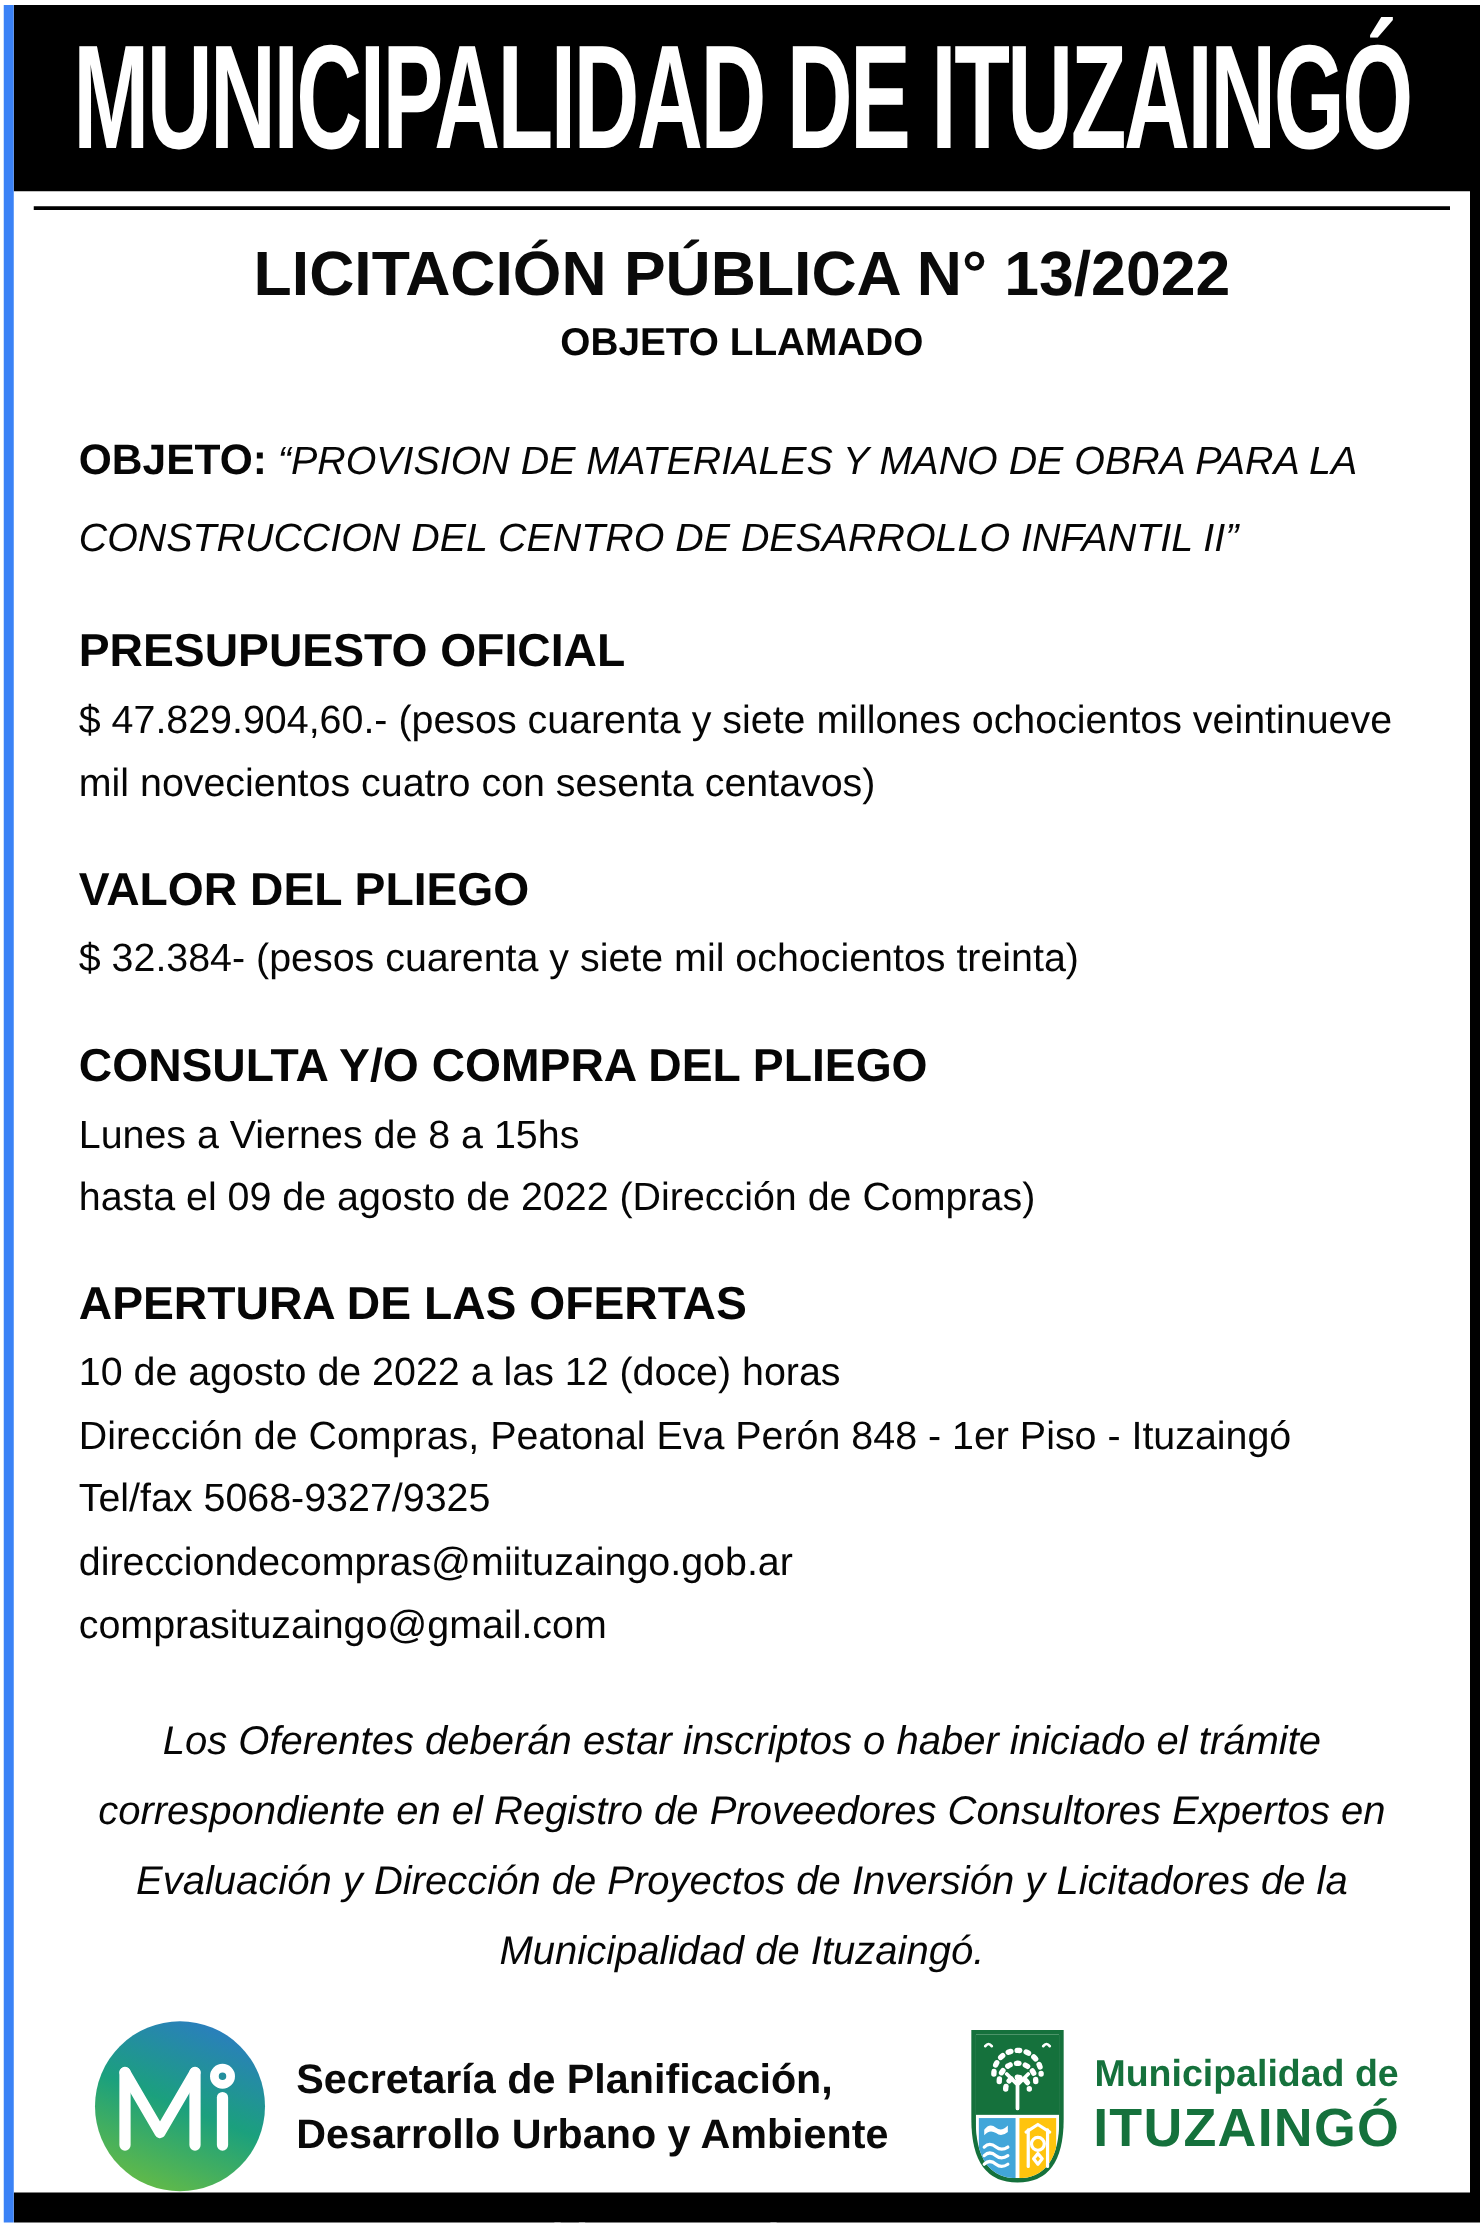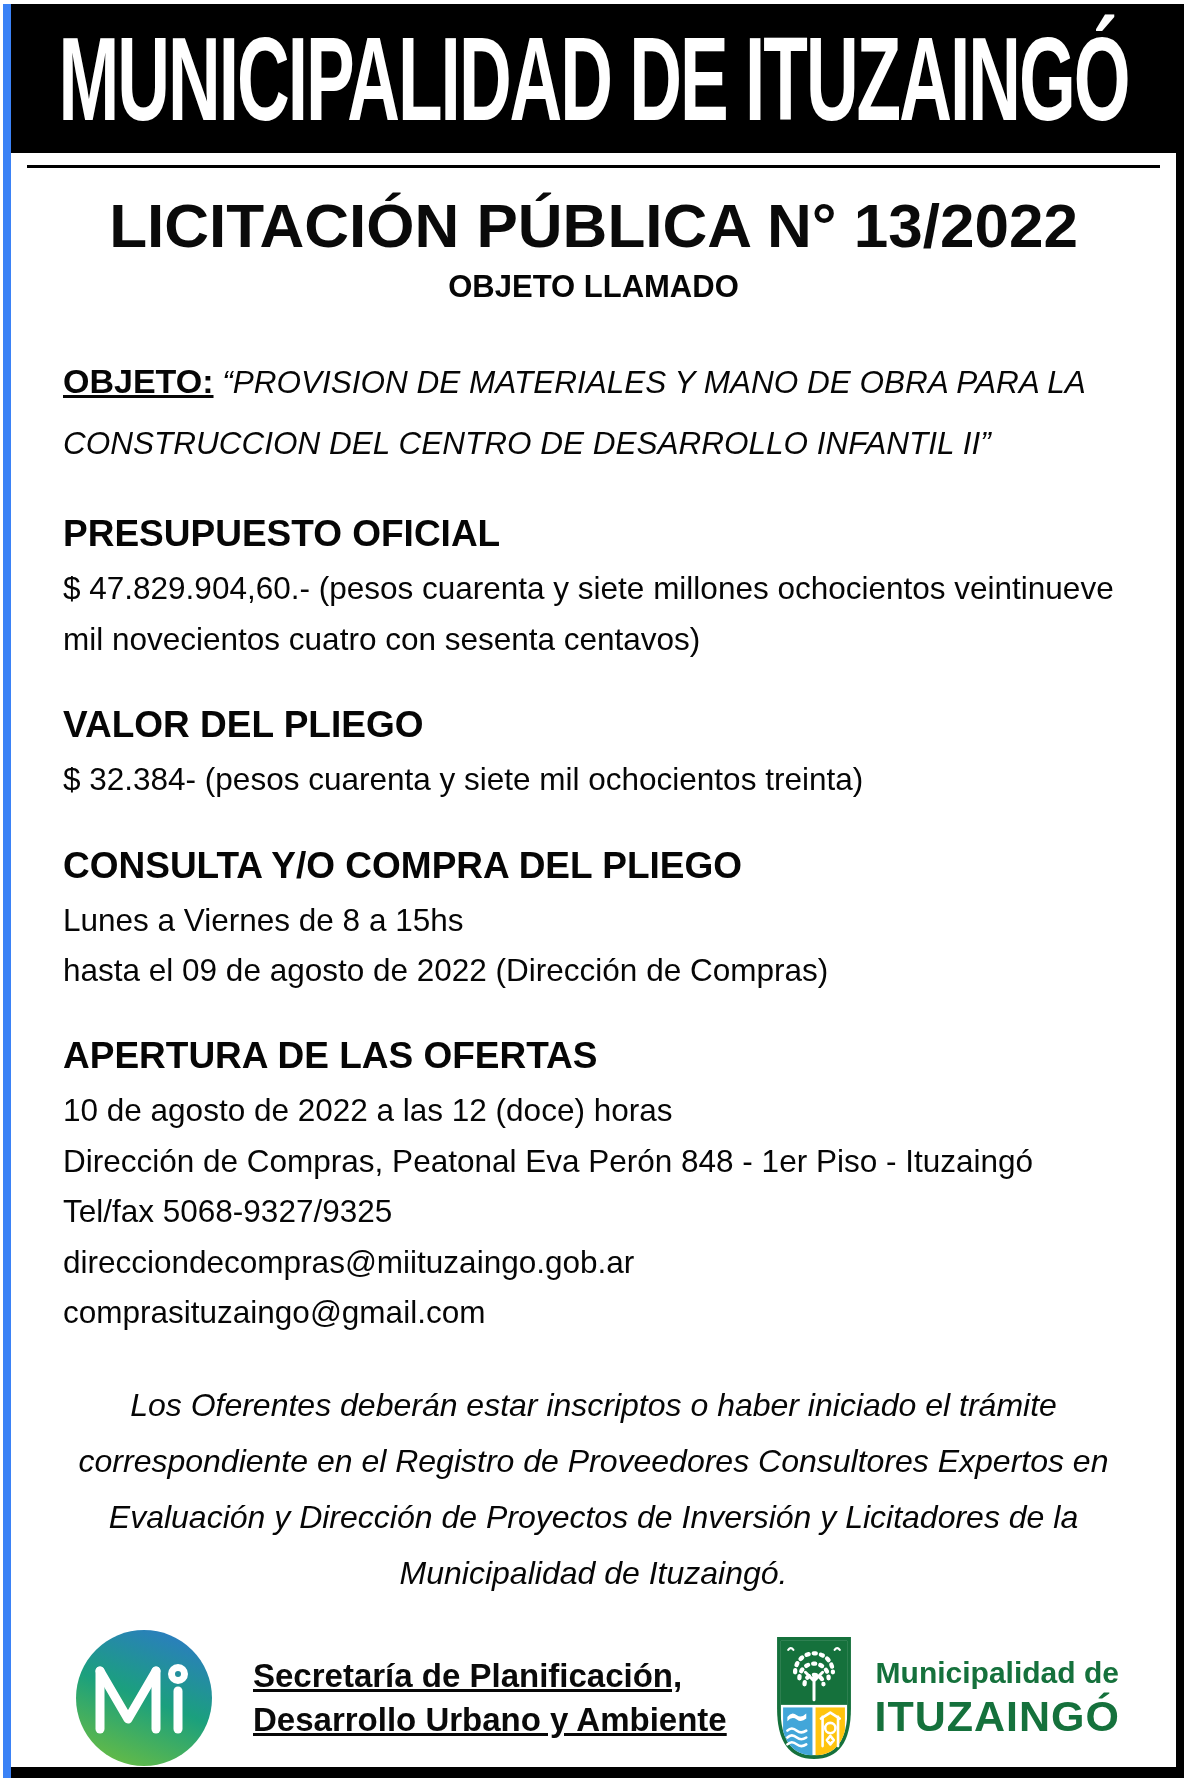--- a/index.html
+++ b/index.html
@@ -10,34 +10,34 @@
 
   
   .topband{flex:none;height:149px;background:#000;display:flex;align-items:center;justify-content:center;}
   .topband-text{color:#fff;font-weight:800;font-size:73px;letter-spacing:-2px;white-space:nowrap;
                 transform:scaleY(1.62);transform-origin:center;}
 
   .rule{border:none;border-top:3px solid #000;margin:12px 16px 0 16px;}
 
   .content{flex:1;padding:0 52px;}
 
-  .title{text-align:center;font-size:62px;font-weight:800;margin:22px 0 0 0;color:#0a0a0a;}
+  .title{text-align:center;font-size:50px;font-weight:800;margin:22px 0 0 0;color:#0a0a0a;}
   .subtitle{text-align:center;font-size:31px;font-weight:800;margin:8px 0 0 0;}
 
   .objeto{margin:44px 0 0 0;font-size:31.5px;line-height:1.9;}
-  .objeto-label{font-weight:800;font-size:34px;text-decoration:underline;}
+  .objeto-label{font-weight:800;font-size:34px;}
   .objeto-text{font-style:italic;}
 
   .sec h3{font-size:37px;font-weight:800;margin:40px 0 8px 0;}
   .sec p{font-size:31.5px;margin:0;line-height:1.6;}
 
   .disclaimer{margin:40px 10px 0 10px;text-align:center;font-style:italic;font-size:32px;line-height:1.75;}
 
   .logos{margin:28px 0 0 0;display:flex;align-items:center;}
-  .logo-left{display:flex;align-items:center;gap:40px;margin-left:12px;text-decoration:underline;}
+  .logo-left{display:flex;align-items:center;gap:24px;margin-left:12px;}
   .secretaria{font-weight:800;font-size:33px;line-height:1.35;color:#0a0a0a;}
   .logo-right{display:flex;align-items:center;gap:18px;margin-left:auto;margin-right:4px;}
   .muni{text-align:center;}
   .muni-line1{font-size:30px;font-weight:700;color:#15713c;}
   .muni-line2{font-size:43px;font-weight:800;letter-spacing:1px;color:#15713c;margin-top:2px;}
 
   .bottomband{flex:none;height:88px;background:#000;display:flex;align-items:center;justify-content:center;margin-top:auto;}
   .url{color:#fff;font-size:56px;letter-spacing:7px;font-weight:400;}
 </style>
 </head>

